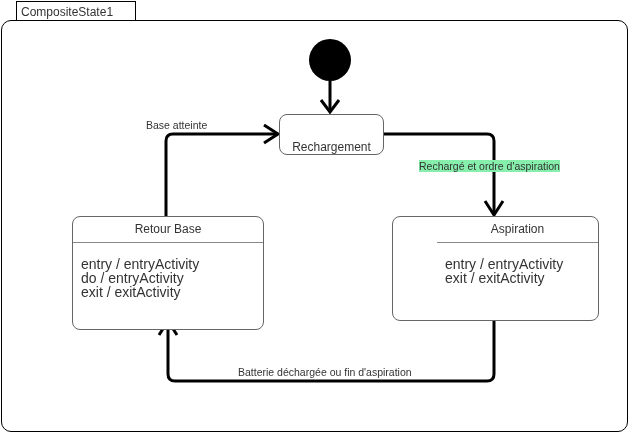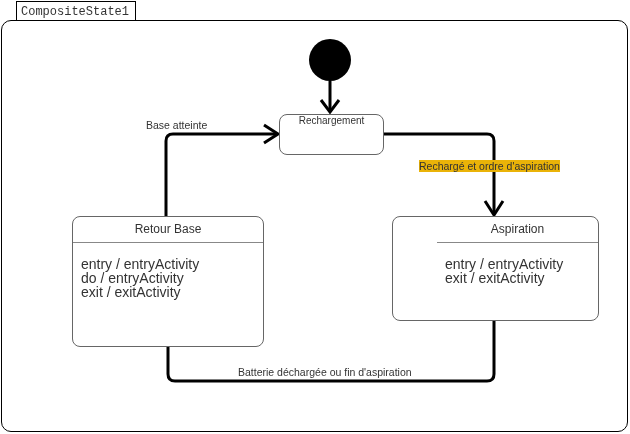--- a/index.html
+++ b/index.html
@@ -1,31 +1,31 @@
 <!DOCTYPE html>
 <html><head>
 <meta charset="utf-8">
 <style>
   html, body { margin:0; padding:0; background:#ffffff; }
   body { width:630px; height:434px; position:relative; overflow:hidden;
          font-family:"Liberation Sans", sans-serif; color:#333; }
   .tab { position:absolute; left:16px; top:1px; width:120px; height:20px;
          border:1px solid #000; border-bottom:none; background:#fff;
-         font-size:12px; line-height:20px; padding-left:4px; box-sizing:border-box;font-family:Liberation Mono, monospace; }
+         font-size:12px; line-height:20px; padding-left:4px; box-sizing:border-box; }
   .frame { position:absolute; left:1px; top:20px; width:627px; height:412px;
            border:1px solid #000; border-radius:10px; box-sizing:border-box; }
   svg.wires { position:absolute; left:0; top:0; }
   .state { position:absolute; background:#fff; border:1px solid #666;
            border-radius:8px; box-sizing:border-box; }
-  .simple { display:flex; align-items:flex-start; justify-content:center;
-            font-size:10px; color:#333; }
+  .simple { display:flex; align-items:flex-end; justify-content:center;
+            font-size:12px; color:#333; }
   .st-head { height:25px; line-height:25px; text-align:center; font-size:12px;
              border-bottom:1px solid #888; }
   .st-body { padding:14px 0 0 8px; font-size:14px; line-height:14px; }
-  .lbl { position:absolute; font-size:10.5px; color:#333; background:#eab308; white-space:nowrap; }
+  .lbl { position:absolute; font-size:10.5px; color:#333; background:#86efac; white-space:nowrap; }
 </style>
 </head>
 <body>
 
 <div class="tab">
   <span>CompositeState1</span>
 </div>
 <div class="frame"></div>
 
 <svg class="wires" width="630" height="434">
@@ -49,21 +49,21 @@
   <g stroke="#000" stroke-width="3" fill="none">
     <path d="M494,320 L494,374 Q494,381 487,381 L175,381 Q168,381 168,374 L168,322"></path>
     <polyline points="159,335 168,321 177,335"></polyline>
   </g>
 </svg>
 
 <div class="state simple" style="left:279px; top:114px; width:105px; height:41px;">
   <span>Rechargement</span>
 </div>
 
-<div class="state" style="left:72px; top:216px; width:192px; height:131px;">
+<div class="state" style="left:72px; top:216px; width:192px; height:114px;">
   <div class="st-head">Retour Base</div>
   <div class="st-body">
     <div>entry / entryActivity</div>
     <div>do / entryActivity</div>
     <div>exit / exitActivity</div>
   </div>
 </div>
 
 <div class="state" style="left:392px; top:216px; width:207px; height:105px;padding-left:44px;">
   <div class="st-head">Aspiration</div>

